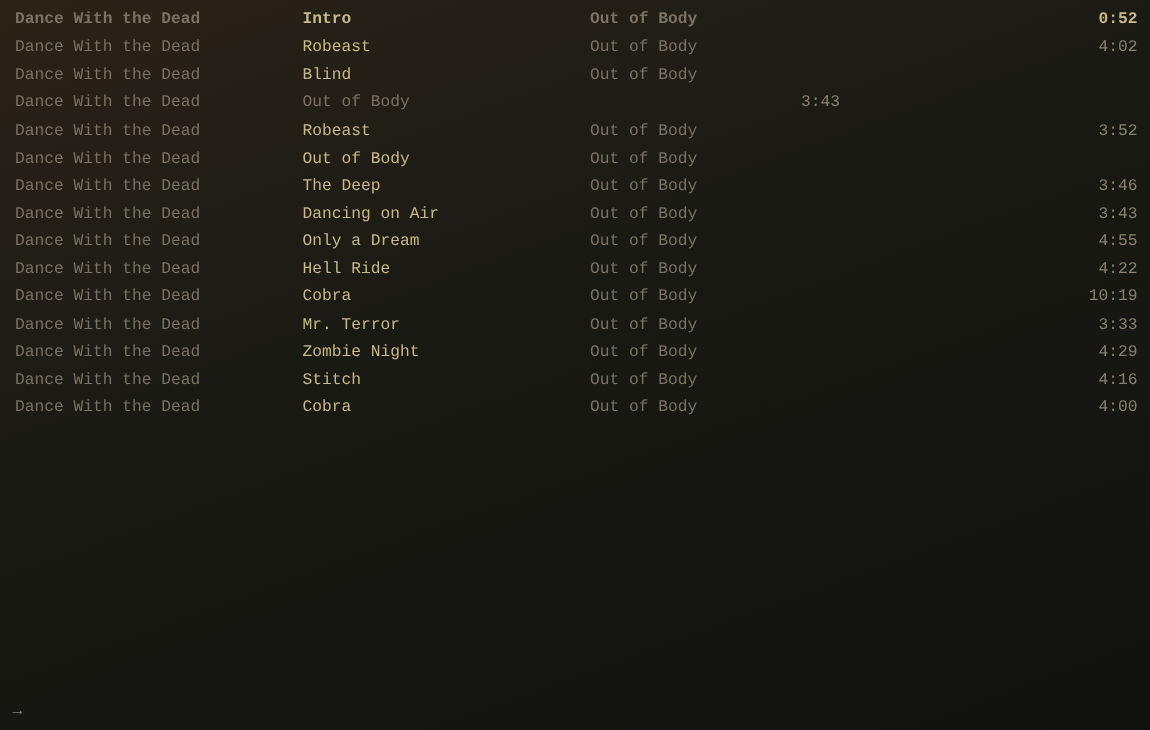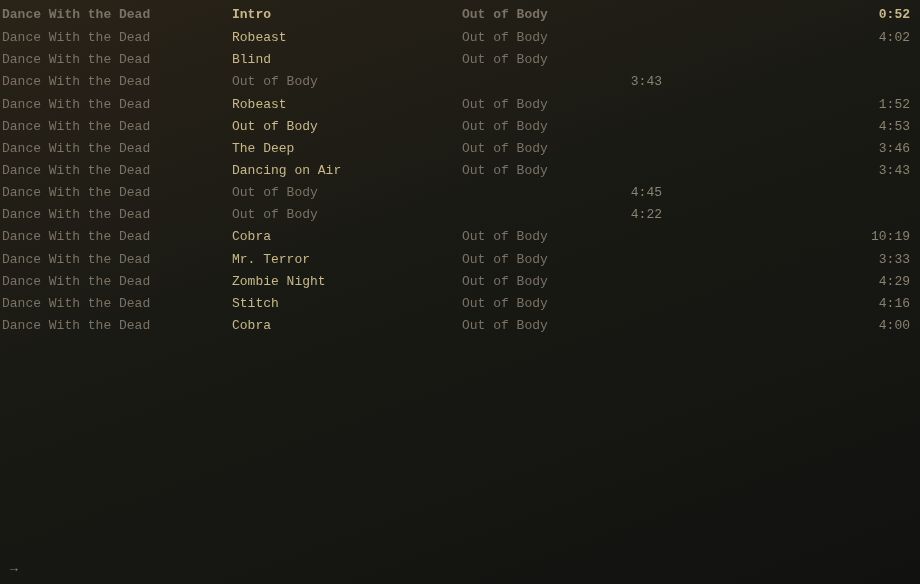--- a/index.html
+++ b/index.html
@@ -20,21 +20,21 @@
     }
 
     .track-list {
       padding: 4px 0;
       width: 100%;
     }
 
     .track-row {
       display: grid;
       grid-template-columns: 230px 230px 200px 1fr;
-      padding: 1px 10px 1px 2px;
+      padding: 1px 10px 1px 12px;
       line-height: 1.55;
     }
 
     .track-row.header {
       color: #c8b88a;
       font-weight: bold;
       padding-bottom: 2px;
     }
 
     .track-row .artist {
@@ -93,47 +93,48 @@
     </div>
     <div class="track-row">
       <span class="artist">Dance With the Dead</span>
       <span class="album">Out of Body</span>
       <span class="duration">3:43</span>
     </div>
     <div class="track-row">
       <span class="artist">Dance With the Dead</span>
       <span class="title">Robeast</span>
       <span class="album">Out of Body</span>
-      <span class="duration">1:52</span>
+      <span class="duration">3:52</span>
     </div>
     <div class="track-row">
       <span class="artist">Dance With the Dead</span>
       <span class="title">Out of Body</span>
       <span class="album">Out of Body</span>
-      <span class="duration">4:53</span>
     </div>
     <div class="track-row">
       <span class="artist">Dance With the Dead</span>
       <span class="title">The Deep</span>
       <span class="album">Out of Body</span>
       <span class="duration">3:46</span>
     </div>
     <div class="track-row">
       <span class="artist">Dance With the Dead</span>
       <span class="title">Dancing on Air</span>
       <span class="album">Out of Body</span>
       <span class="duration">3:43</span>
     </div>
     <div class="track-row">
       <span class="artist">Dance With the Dead</span>
+      <span class="title">Only a Dream</span>
       <span class="album">Out of Body</span>
-      <span class="duration">4:45</span>
+      <span class="duration">4:55</span>
     </div>
     <div class="track-row">
       <span class="artist">Dance With the Dead</span>
+      <span class="title">Hell Ride</span>
       <span class="album">Out of Body</span>
       <span class="duration">4:22</span>
     </div>
     <div class="track-row">
       <span class="artist">Dance With the Dead</span>
       <span class="title">Cobra</span>
       <span class="album">Out of Body</span>
       <span class="duration">10:19</span>
     </div>
     <div class="track-row">

